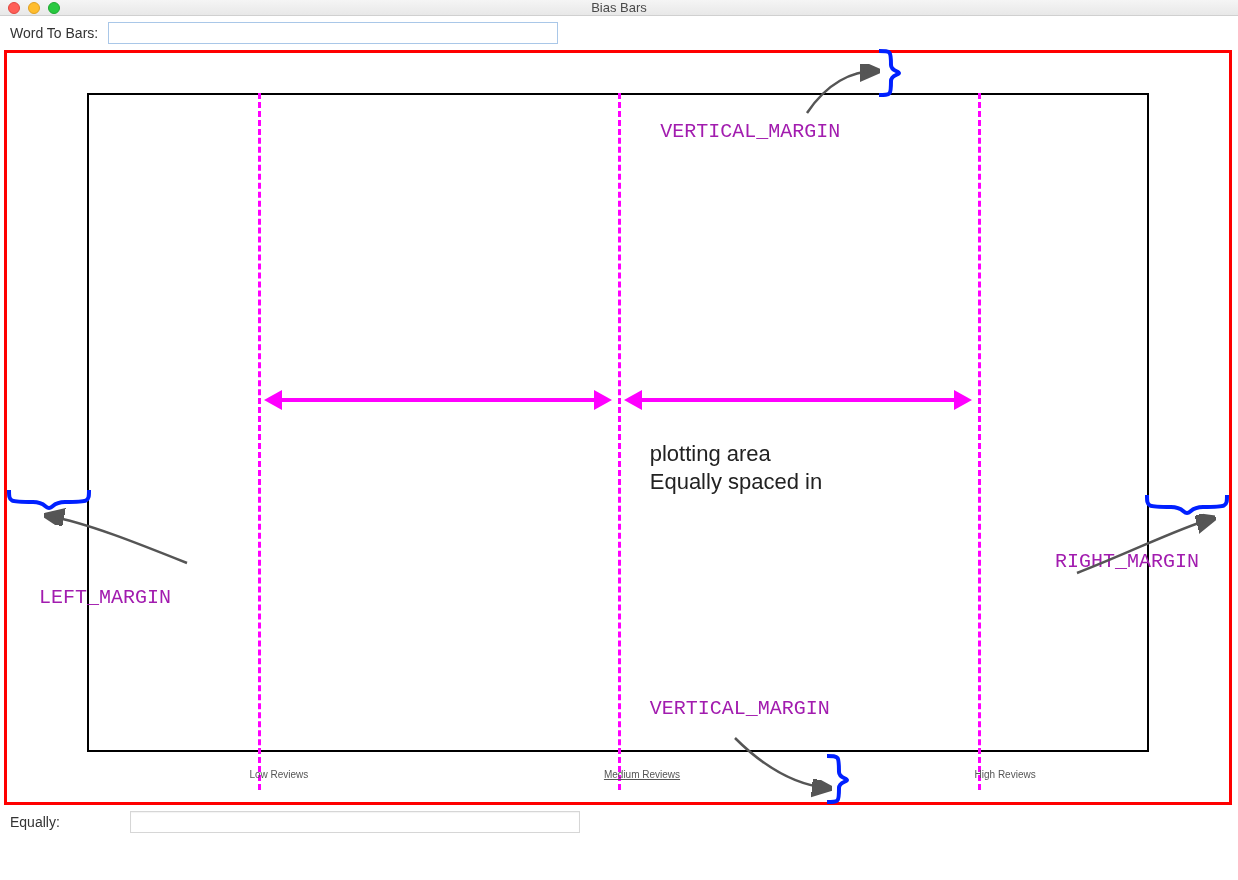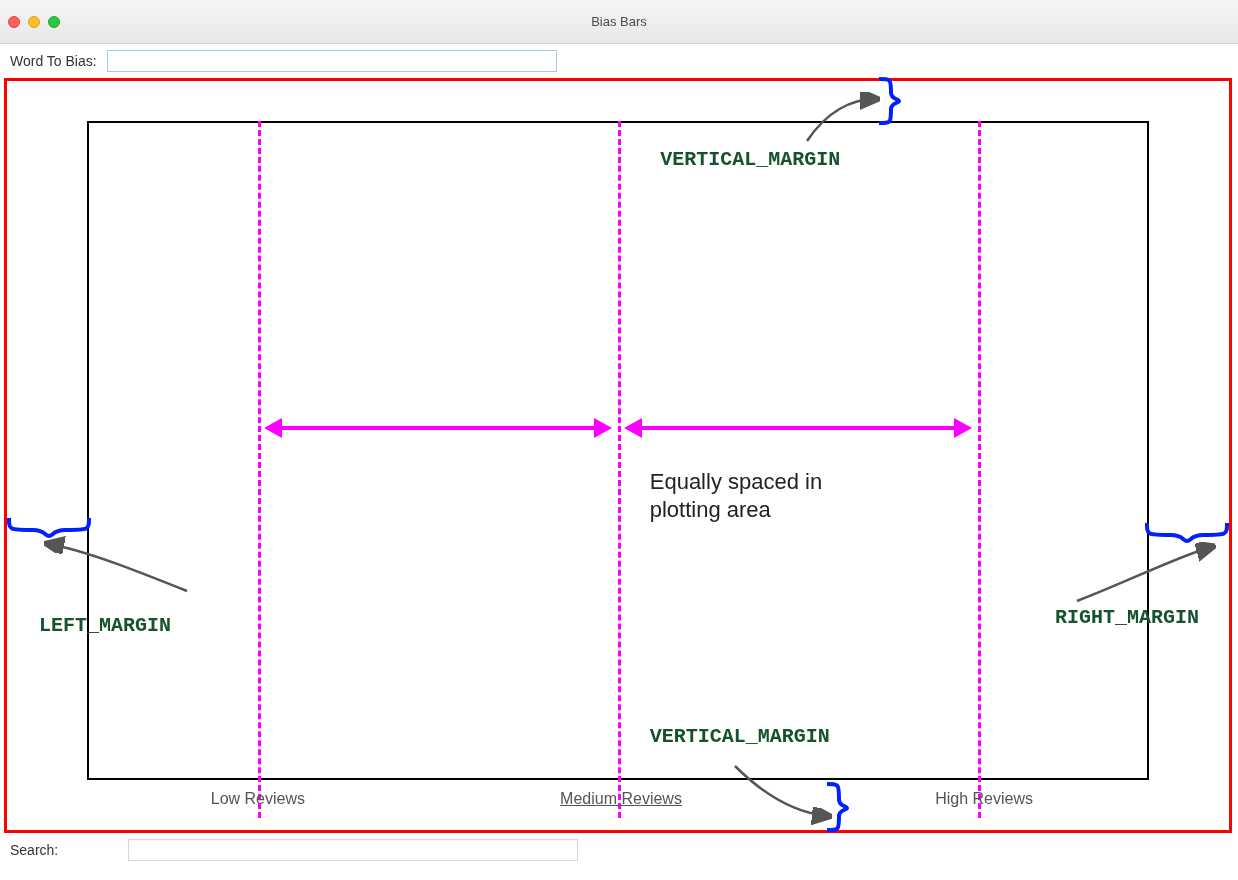--- a/index.html
+++ b/index.html
@@ -5,21 +5,21 @@
     * { box-sizing: border-box; margin: 0; padding: 0; }
     body {
       font-family: -apple-system, BlinkMacSystemFont, "Segoe UI", Helvetica, Arial, sans-serif;
       background: #fff;
       width: 1238px;
       height: 880px;
       overflow: hidden;
     }
     
     .titlebar {
-      height: 44px;
+      height: 16px;
       background: linear-gradient(#f5f5f5, #e8e8e8);
       border-bottom: 1px solid #d0d0d0;
       display: flex;
       align-items: center;
       position: relative;
       padding: 0 8px;
     }
     .traffic-lights {
       display: flex;
       gap: 8px;
@@ -108,40 +108,41 @@
     .arrowhead.right { border-left: 18px solid #ff00ff; }
     .spacing-label {
       position: absolute;
       font-size: 22px;
       color: #222;
       line-height: 1.25;
     }
     
     .axis-label {
       position: absolute;
-      font-size: 16px;
+      font-size: 10px;
       color: #555;
       bottom: 22px;
       transform: translateX(-50%);
+      margin-left: 21px;
     }
     
     .brace {
       position: absolute;
       color: #0020ff;
       stroke: #0020ff;
       fill: none;
       stroke-width: 4;
     }
     
     .margin-label {
       position: absolute;
       font-family: "Courier New", monospace;
-      font-weight: bold;
+      font-weight: normal;
       font-size: 20px;
-      color: #14532d;
+      color: #a21caf;
     }
     
     .anno-arrow {
       position: absolute;
       stroke: #555;
       fill: none;
       stroke-width: 2.5;
     }
     .anno-arrow marker path, .anno-arrowhead { fill: #555; }
   </style>
@@ -151,21 +152,21 @@
 <div class="titlebar">
   <div class="traffic-lights">
     <div class="tl red"></div>
     <div class="tl yellow"></div>
     <div class="tl green"></div>
   </div>
   <div class="titlebar-title">Bias Bars</div>
 </div>
 
 <div class="row">
-  <label>Word To Bias:</label>
+  <label>Word To Bars:</label>
   <input class="text-input" style="width: 450px;" value="">
 </div>
 
 <div class="diagram-wrap">
   <div class="red-outline">
 
     <div class="plot-rect">
 
       <div class="vline" style="left:16%"></div>
       <div class="vline" style="left:50%"></div>
@@ -177,37 +178,37 @@
         <div class="arrowhead right" style="right:6px; top:50%; transform:translateY(-50%);"></div>
       </div>
 
       <div class="arrows" style="left:50%; width:34%;">
         <div class="arrowhead left" style="left:6px; top:50%; transform:translateY(-50%);"></div>
         <div class="dbl-arrow-line" style="left:22px; right:22px; transform:translateY(-50%);"></div>
         <div class="arrowhead right" style="right:6px; top:50%; transform:translateY(-50%);"></div>
       </div>
 
       <div class="spacing-label" style="left:53%; top:345px;">
+        <div>plotting area</div>
         <div>Equally spaced in</div>
-        <div>plotting area</div>
       </div>
 
       <div class="margin-label" style="left:54%; top:25px;">VERTICAL_MARGIN</div>
 
       <div class="margin-label" style="left:53%; bottom:30px;">VERTICAL_MARGIN</div>
 
     </div>
 
     <div class="axis-label" style="left: calc(80px + (1228px - 160px)*0.16);">Low Reviews</div>
     <div class="axis-label" style="left: calc(80px + (1228px - 160px)*0.50); text-decoration: underline;">Medium Reviews</div>
     <div class="axis-label" style="left: calc(80px + (1228px - 160px)*0.84); text-align: center;">High Reviews</div>
 
     <div class="margin-label" style="left:32px; top:533px;">LEFT_MARGIN</div>
 
-    <div class="margin-label" style="right:30px; top:525px;">RIGHT_MARGIN</div>
+    <div class="margin-label" style="right:30px; top:497px;">RIGHT_MARGIN</div>
 
     <svg class="brace" style="left:862px; top:-6px;" width="50" height="52">
       <path d="M10 4 C22 4, 22 4, 22 18 C22 24, 30 24, 30 26 C30 28, 22 28, 22 34 C22 48, 22 48, 10 48"></path>
     </svg>
 
     <svg class="brace" style="left:810px; bottom:-6px;" width="50" height="58">
       <path d="M10 6 C22 6, 22 6, 22 22 C22 28, 30 28, 30 30 C30 32, 22 32, 22 38 C22 52, 22 52, 10 52"></path>
     </svg>
 
     <svg class="brace" style="left:-4px; top:425px;" width="92" height="50">
@@ -248,15 +249,15 @@
             <path d="M0,0 L7,3 L0,6 Z" class="anno-arrowhead"></path>
           </marker>
         </defs>
       <path d="M8 60 C 60 40, 110 15, 142 6" marker-end="url(#ah4)"></path>
     </svg>
 
   </div>
 </div>
 
 <div class="row">
-  <label>Search:</label>
+  <label>Equally:</label>
   <input class="text-input search" style="width: 450px; margin-left: 60px;" value="">
 </div>
 
 </body></html>

